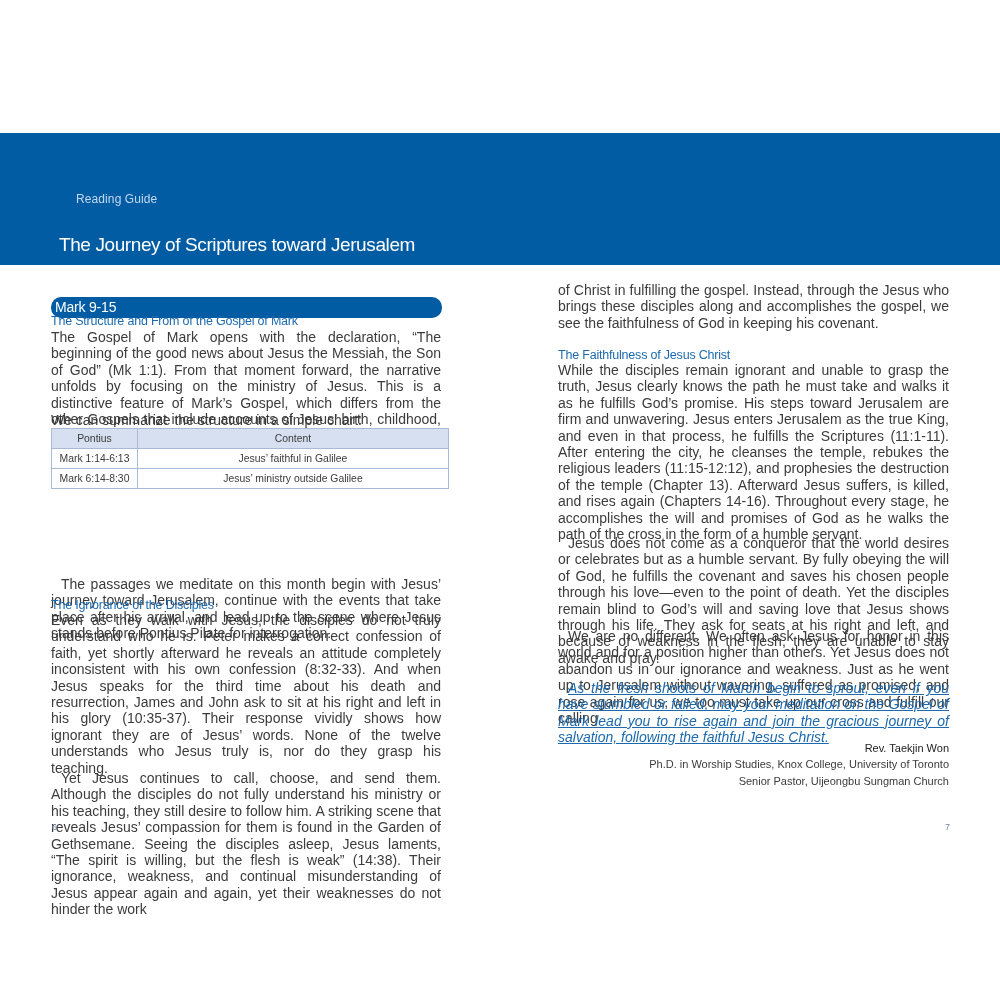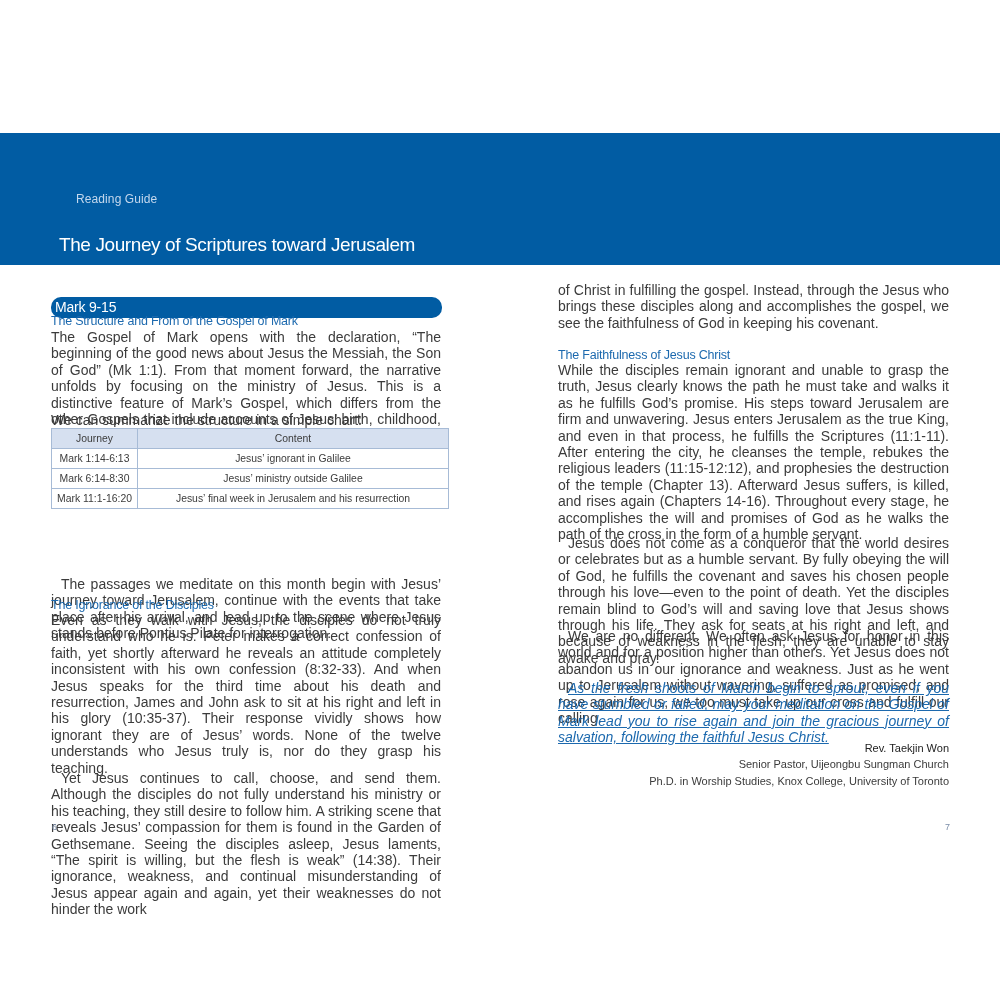--- a/index.html
+++ b/index.html
@@ -68,36 +68,32 @@
 
 <div class="section-bar">Mark 9-15</div>
 
 <div class="h2" style="left:51px; top:313px;">The Structure and From of the Gospel of Mark</div>
 <p class="para" style="left:51px; top:329px; width:390px;">The Gospel of Mark opens with the declaration, “The beginning of the good news about Jesus the Messiah, the Son of God” (Mk 1:1). From that moment forward, the narrative unfolds by focusing on the ministry of Jesus. This is a distinctive feature of Mark’s Gospel, which differs from the other Gospels that include accounts of Jesus’ birth, childhood, and early years.</p>
 <p class="para" style="left:51px; top:412px; width:390px;">We can summarize the structure in a simple chart:</p>
 
 <table class="structure">
   <thead>
     <tr>
-      <th class="c1">Journey</th>
+      <th class="c1">Pontius</th>
       <th>Content</th>
     </tr>
   </thead>
   <tbody>
     <tr>
       <td class="c1">Mark 1:14-6:13</td>
-      <td>Jesus’ ignorant in Galilee</td>
+      <td>Jesus’ faithful in Galilee</td>
     </tr>
     <tr>
       <td class="c1">Mark 6:14-8:30</td>
       <td>Jesus’ ministry outside Galilee</td>
-    </tr>
-    <tr>
-      <td class="c1">Mark 11:1-16:20</td>
-      <td>Jesus’ final week in Jerusalem and his resurrection</td>
     </tr>
   </tbody>
 </table>
 
 <p class="para indent" style="left:51px; top:532px; width:390px;">The passages we meditate on this month begin with Jesus’ journey toward Jerusalem, continue with the events that take place after his arrival, and lead up to the scene where Jesus stands before Pontius Pilate for interrogation.</p>
 
 <div class="h2" style="left:51px; top:597px;">The Ignorance of the Disciples</div>
 <p class="para" style="left:51px; top:612px; width:390px;">Even as they walk with Jesus, the disciples do not truly understand who he is. Peter makes a correct confession of faith, yet shortly afterward he reveals an attitude completely inconsistent with his own confession (8:32-33). And when Jesus speaks for the third time about his death and resurrection, James and John ask to sit at his right and left in his glory (10:35-37). Their response vividly shows how ignorant they are of Jesus’ words. None of the twelve understands who Jesus truly is, nor do they grasp his teaching.</p>
 <p class="para indent" style="left:51px; top:726px; width:390px;">Yet Jesus continues to call, choose, and send them. Although the disciples do not fully understand his ministry or his teaching, they still desire to follow him. A striking scene that reveals Jesus’ compassion for them is found in the Garden of Gethsemane. Seeing the disciples asleep, Jesus laments, “The spirit is willing, but the flesh is weak” (14:38). Their ignorance, weakness, and continual misunderstanding of Jesus appear again and again, yet their weaknesses do not hinder the work</p>
 
@@ -107,17 +103,17 @@
 
 <div class="h2" style="left:558px; top:347px;">The Faithfulness of Jesus Christ</div>
 <p class="para" style="left:558px; top:362px; width:391px;">While the disciples remain ignorant and unable to grasp the truth, Jesus clearly knows the path he must take and walks it as he fulfills God’s promise. His steps toward Jerusalem are firm and unwavering. Jesus enters Jerusalem as the true King, and even in that process, he fulfills the Scriptures (11:1-11). After entering the city, he cleanses the temple, rebukes the religious leaders (11:15-12:12), and prophesies the destruction of the temple (Chapter 13). Afterward Jesus suffers, is killed, and rises again (Chapters 14-16). Throughout every stage, he accomplishes the will and promises of God as he walks the path of the cross in the form of a humble servant.</p>
 <p class="para indent" style="left:558px; top:491px; width:391px;">Jesus does not come as a conqueror that the world desires or celebrates but as a humble servant. By fully obeying the will of God, he fulfills the covenant and saves his chosen people through his love—even to the point of death. Yet the disciples remain blind to God’s will and saving love that Jesus shows through his life. They ask for seats at his right and left, and because of weakness in the flesh, they are unable to stay awake and pray.</p>
 <p class="para indent" style="left:558px; top:584px; width:391px;">We are no different. We often ask Jesus for honor in this world and for a position higher than others. Yet Jesus does not abandon us in our ignorance and weakness. Just as he went up to Jerusalem without wavering, suffered as promised, and rose again for us, we too must take up our cross and fulfill our calling.</p>
 
 <p class="para italic indent" style="left:558px; top:636px; width:391px;text-decoration:underline;">As the fresh shoots of March begin to sprout, even if you have stumbled or failed, may your meditation on the Gospel of Mark lead you to rise again and join the gracious journey of salvation, following the faithful Jesus Christ.</p>
 
 <div class="sig" style="top:740px;">
   <div class="name">Rev. Taekjin Won</div>
+  <div>Ph.D. in Worship Studies, Knox College, University of Toronto</div>
   <div>Senior Pastor, Uijeongbu Sungman Church</div>
-  <div>Ph.D. in Worship Studies, Knox College, University of Toronto</div>
 </div>
 
 <div class="page-num" style="left:945px;">7</div>
 
 </body></html>

